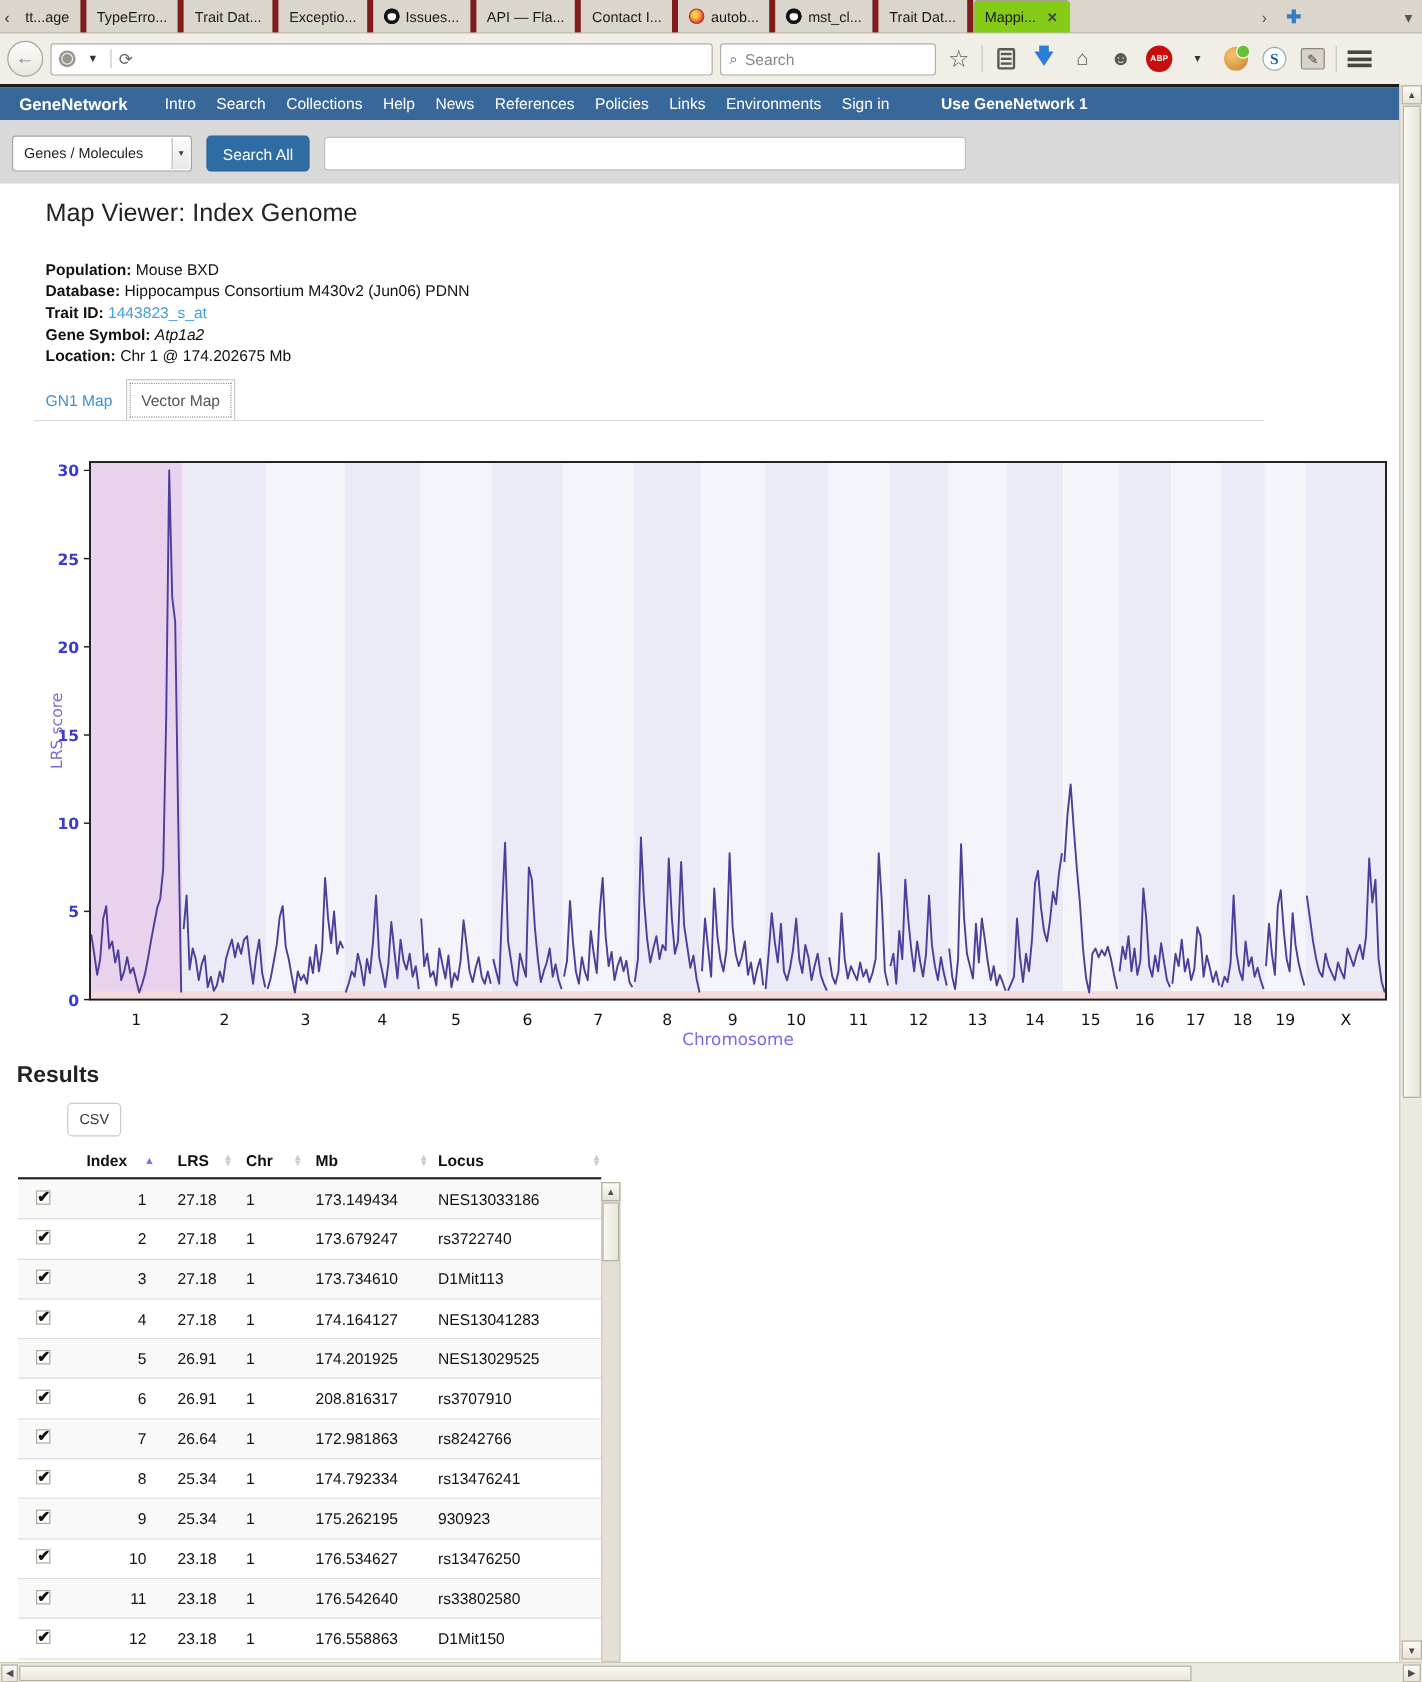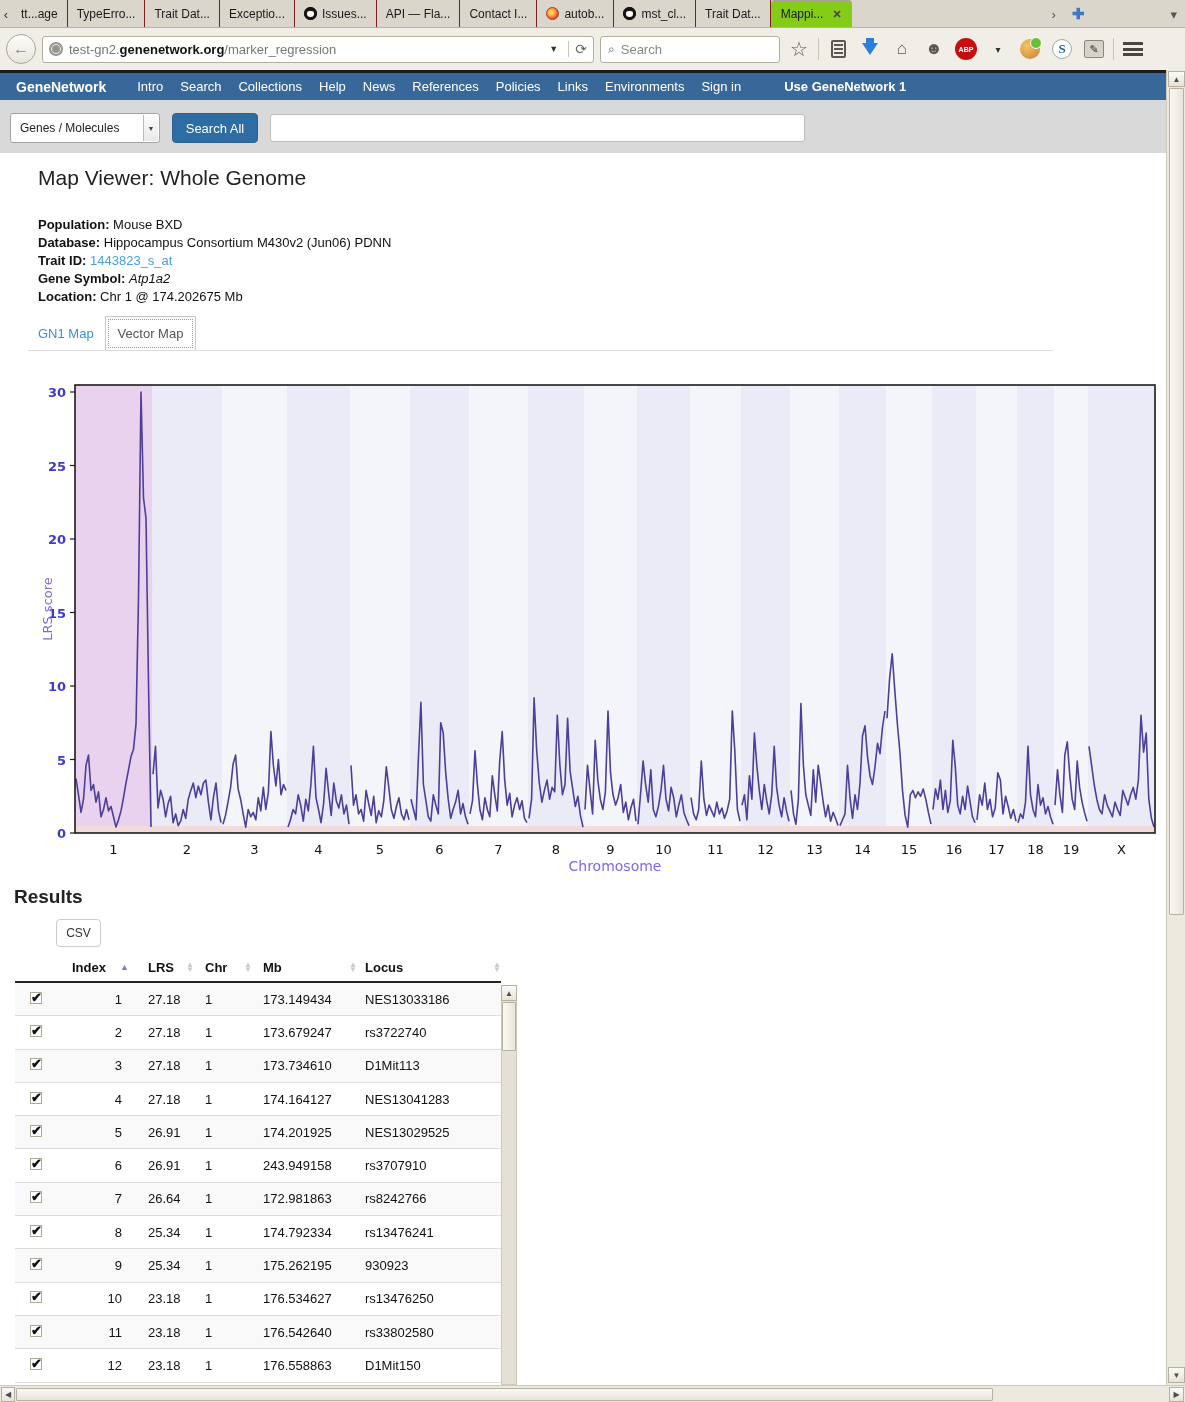--- a/index.html
+++ b/index.html
@@ -2,21 +2,21 @@
 <html><head>
 <meta charset="utf-8">
 <style>
   * { margin:0; padding:0; box-sizing:border-box; }
   html,body { width:1185px; height:1402px; overflow:hidden; font-family:"Liberation Sans",sans-serif; background:#fff; }
   .abs { position:absolute; }
 
   
   #tabbar { left:0; top:0; width:1185px; height:28px; background:#dad6cc; border-bottom:1px solid #b9b2a4; display:flex; align-items:flex-end; }
   .tab-scroll { width:12px; height:26px; display:flex; align-items:center; justify-content:center; color:#333; font-size:13px; }
-  .tab { height:27px; display:flex; align-items:center; gap:5px; padding:0 9px; font-size:12px; color:#1a1a1a; border-right:1px solid #7f1d1d; max-width:92px; white-space:nowrap; overflow:hidden; }
+  .tab { height:27px; display:flex; align-items:center; gap:5px; padding:0 9px; font-size:12px; color:#1a1a1a; border-right:5px solid #7f1d1d; max-width:92px; white-space:nowrap; overflow:hidden; }
   .tab.active { background:#84cc16; border:1px solid #a9a294; border-bottom:none; border-radius:4px 4px 0 0; max-width:110px; }
   .tab .close { color:#444; font-size:11px; margin-left:4px; font-weight:bold; }
   .favicon { width:13px; height:13px; border-radius:50%; flex:0 0 13px; }
   .favicon.github { background:#1b1817; box-shadow:inset 0 0 0 2px #141211; position:relative; }
   .favicon.github::after { content:""; position:absolute; left:3px; top:4px; width:7px; height:6px; background:#fff; border-radius:40% 40% 50% 50%; }
   .favicon.orange { background:radial-gradient(circle at 40% 40%, #ffd24d 20%, #e8402a 75%); border:1px solid #a33; }
   .tabbar-btn { font-size:13px; color:#555; padding:0 8px; height:26px; display:flex; align-items:center; }
   .newtab { color:#3b78c3; font-size:15px; font-weight:bold; }
 
   #toolbar { left:0; top:28px; width:1185px; height:42px; background:#f1eee7; display:flex; align-items:center; padding:0 6px; gap:6px; }
@@ -146,21 +146,20 @@
   <div class="tabbar-btn">›</div>
   <div class="tabbar-btn newtab">✚</div>
   <div style="flex:0 0 70px;"></div>
   <div class="tabbar-btn">▾</div>
 </div>
 
 <div id="toolbar" class="abs">
   <div class="nav-back">←</div>
   <div id="urlbar">
     <span class="globe"></span>
-    <span class="grow"><span>test-gn2.</span><span class="domain">genenetwork.org</span><span>/marker_regression</span></span>
     <span class="url-drop">▼</span>
     <span class="reload">⟳</span>
   </div>
   <div id="searchbox">
     <span class="mag">⌕</span>
     <span>Search</span>
   </div>
   <div class="tool-ic ic-star">☆</div>
   <div class="sep-v"></div>
   <div class="tool-ic">
@@ -209,21 +208,21 @@
 </div>
 
 <div id="searchrow" class="abs"></div>
 <div id="species-select" class="abs">
   <span>Genes / Molecules</span>
   <span class="dd">▼</span>
 </div>
 <div id="search-all-btn" class="abs">Search All</div>
 <div id="main-search-input" class="abs"></div>
 
-<h1 id="page-title" class="abs">Map Viewer: Whole Genome</h1>
+<h1 id="page-title" class="abs">Map Viewer: Index Genome</h1>
 <div id="meta" class="abs">
     <div><span class="lbl">Population: </span><span>Mouse BXD</span></div>
     <div><span class="lbl">Database: </span><span>Hippocampus Consortium M430v2 (Jun06) PDNN</span></div>
     <div><span class="lbl">Trait ID: </span><a>1443823_s_at</a></div>
     <div><span class="lbl">Gene Symbol: </span><span class="ital">Atp1a2</span></div>
     <div><span class="lbl">Location: </span><span>Chr 1 @ 174.202675 Mb</span></div>
   </div>
 
 <a id="gn1-map-link" class="abs">GN1 Map</a>
 <div id="vector-map-tab" class="abs">Vector Map</div>
@@ -390,21 +389,21 @@
         <div class="c-lrs">26.91</div>
         <div class="c-chr">1</div>
         <div class="c-mb">174.201925</div>
         <div class="c-loc">NES13029525</div>
       </div>
       <div class="trow">
         <div class="c-cb"><span class="cbx"></span></div>
         <div class="c-idx">6</div>
         <div class="c-lrs">26.91</div>
         <div class="c-chr">1</div>
-        <div class="c-mb">243.949158</div>
+        <div class="c-mb">208.816317</div>
         <div class="c-loc">rs3707910</div>
       </div>
       <div class="trow odd">
         <div class="c-cb"><span class="cbx"></span></div>
         <div class="c-idx">7</div>
         <div class="c-lrs">26.64</div>
         <div class="c-chr">1</div>
         <div class="c-mb">172.981863</div>
         <div class="c-loc">rs8242766</div>
       </div>

